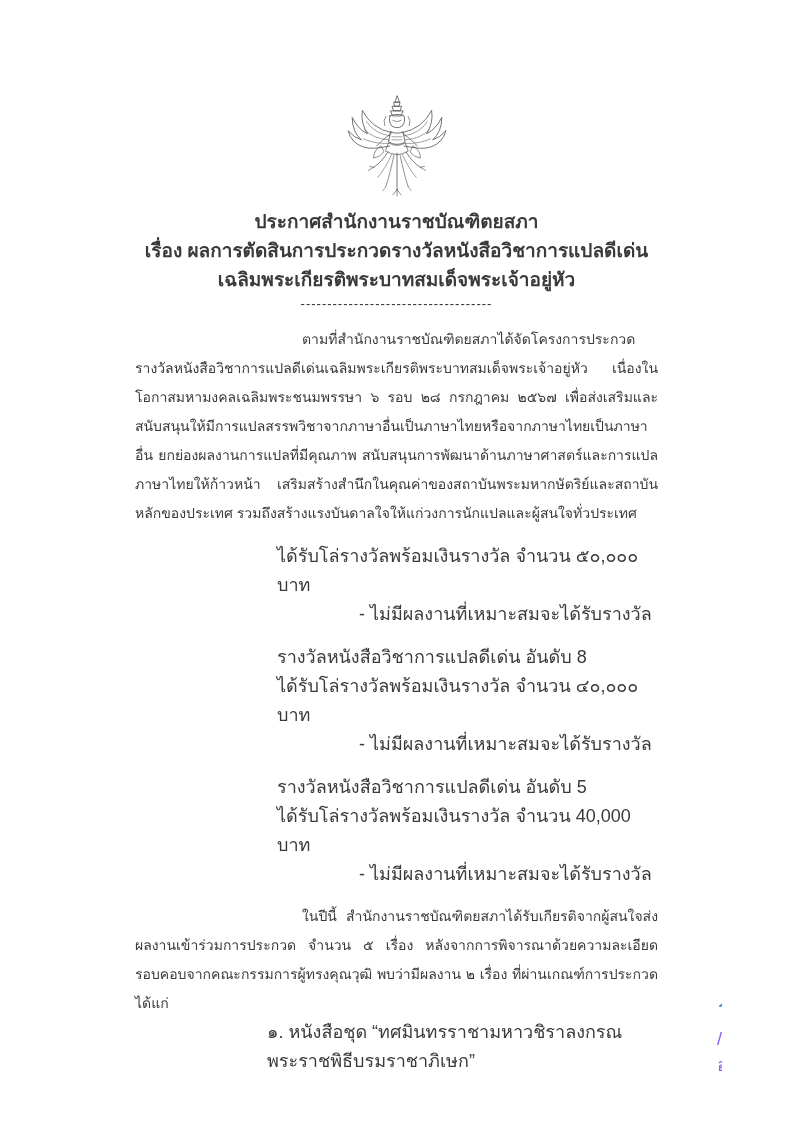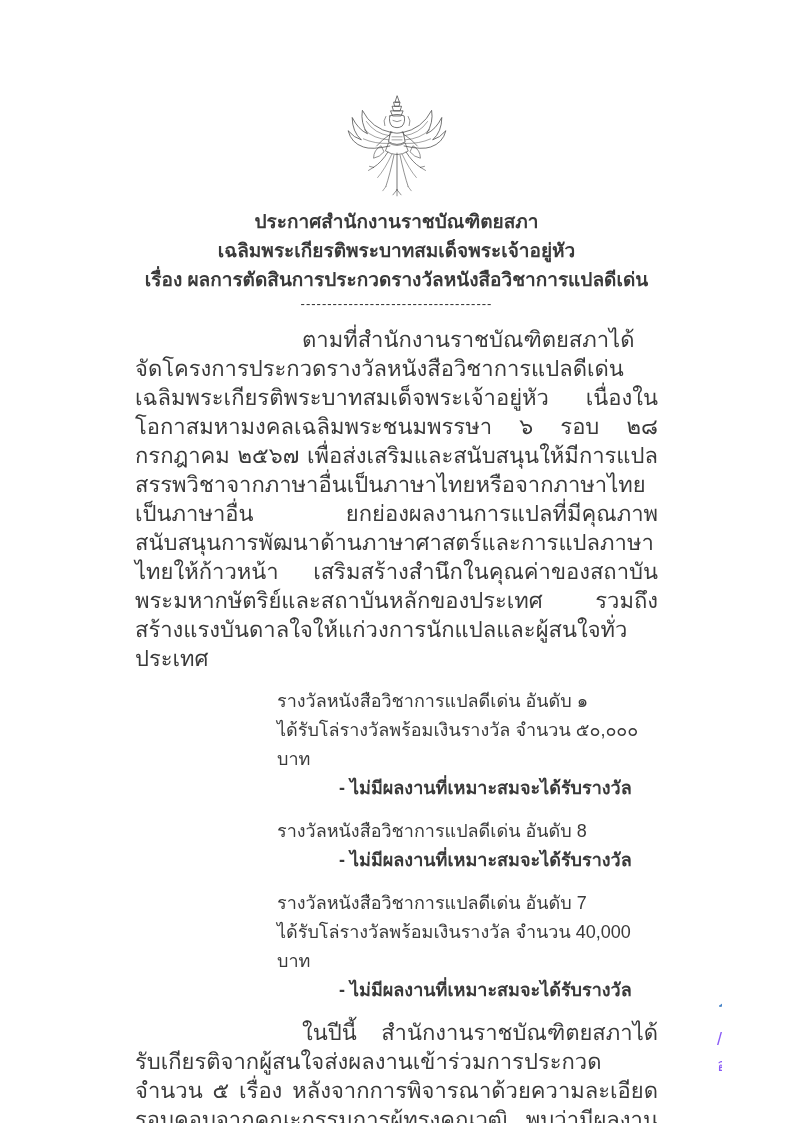--- a/index.html
+++ b/index.html
@@ -20,26 +20,26 @@
     display:flex;align-items:center;justify-content:center;
   }
   .emblem-wrap svg{width:112px;height:108px;}
   .title-block{text-align:center;line-height:29px;font-size:19px;font-weight:bold;}
   .title-line{display:block;}
   .separator{
     text-align:center;font-size:13px;font-weight:normal;color:#2b2b2b;
     letter-spacing:1px;line-height:16px;margin-top:2px;
   }
   .body-par{
-    font-size:22px;line-height:29px;margin:13px 0 0 0;
+    font-size:14px;line-height:29px;margin:13px 0 0 0;
     text-align:justify;text-indent:167px;
   }
   .award-block{margin:14px 0 0 142px;font-size:18px;line-height:29px;}
   .award-line{display:block;}
-  .award-result{display:block;font-weight:bold;margin-left:62px;}
+  .award-result{display:block;font-weight:normal;margin-left:82px;}
   .book-list{margin:0 0 0 132px;font-size:18px;line-height:29px;}
   .book-item{display:block;}
   .book-first{display:block;}
   .pen-mark{position:absolute;left:636px;top:952px;width:100px;height:66px;}
   .footer-note{
     position:absolute;left:645px;top:1026px;
     font-size:18px;line-height:26px;color:#8b5cf6;
   }
 </style>
 </head>
@@ -81,41 +81,41 @@
       <path d="M110 118 L110 190" stroke-width="1.5"></path>
       <path d="M104 122 Q96 160 88 184 M116 122 Q124 160 132 184" stroke-width="1.2"></path>
       <path d="M100 120 Q86 150 72 166 M120 120 Q134 150 148 166" stroke-width="1"></path>
       <path d="M110 190 l-8 10 M110 190 l8 10 M110 190 l0 12" stroke-width="1.2"></path>
       <path d="M88 184 l-6 8 M132 184 l6 8" stroke-width="1"></path>
     </svg>
   </div>
 
   <div class="title-block">
     <span class="title-line">ประกาศสำนักงานราชบัณฑิตยสภา</span>
+    <span class="title-line">เรื่อง ผลการตัดสินการประกวดรางวัลหนังสือวิชาการแปลดีเด่น</span>
     <span class="title-line">เฉลิมพระเกียรติพระบาทสมเด็จพระเจ้าอยู่หัว</span>
-    <span class="title-line">เรื่อง ผลการตัดสินการประกวดรางวัลหนังสือวิชาการแปลดีเด่น</span>
     <div class="separator">------------------------------------</div>
   </div>
 
   <p class="body-par">ตามที่สำนักงานราชบัณฑิตยสภาได้จัดโครงการประกวดรางวัลหนังสือวิชาการแปลดีเด่นเฉลิมพระเกียรติพระบาทสมเด็จพระเจ้าอยู่หัว เนื่องในโอกาสมหามงคลเฉลิมพระชนมพรรษา ๖ รอบ ๒๘ กรกฎาคม ๒๕๖๗ เพื่อส่งเสริมและสนับสนุนให้มีการแปลสรรพวิชาจากภาษาอื่นเป็นภาษาไทยหรือจากภาษาไทยเป็นภาษาอื่น ยกย่องผลงานการแปลที่มีคุณภาพ สนับสนุนการพัฒนาด้านภาษาศาสตร์และการแปลภาษาไทยให้ก้าวหน้า เสริมสร้างสำนึกในคุณค่าของสถาบันพระมหากษัตริย์และสถาบันหลักของประเทศ รวมถึงสร้างแรงบันดาลใจให้แก่วงการนักแปลและผู้สนใจทั่วประเทศ</p>
 
 
   <div class="award-block">
-    <span class="award-line">รางวัลหนังสือวิชาการแปลดีเด่น อันดับ ๑</span>
     <span class="award-line">ได้รับโล่รางวัลพร้อมเงินรางวัล จำนวน ๕๐,๐๐๐ บาท</span>
     <span class="award-result">- ไม่มีผลงานที่เหมาะสมจะได้รับรางวัล</span>
   </div>
 
   <div class="award-block">
     <span class="award-line">รางวัลหนังสือวิชาการแปลดีเด่น อันดับ 8</span>
+    <span class="award-line">ได้รับโล่รางวัลพร้อมเงินรางวัล จำนวน ๔๐,๐๐๐ บาท</span>
     <span class="award-result">- ไม่มีผลงานที่เหมาะสมจะได้รับรางวัล</span>
   </div>
 
   <div class="award-block">
-    <span class="award-line">รางวัลหนังสือวิชาการแปลดีเด่น อันดับ 7</span>
+    <span class="award-line">รางวัลหนังสือวิชาการแปลดีเด่น อันดับ 5</span>
     <span class="award-line">ได้รับโล่รางวัลพร้อมเงินรางวัล จำนวน 40,000 บาท</span>
     <span class="award-result">- ไม่มีผลงานที่เหมาะสมจะได้รับรางวัล</span>
   </div>
 
   <p class="body-par">ในปีนี้ สำนักงานราชบัณฑิตยสภาได้รับเกียรติจากผู้สนใจส่งผลงานเข้าร่วมการประกวด จำนวน ๕ เรื่อง หลังจากการพิจารณาด้วยความละเอียดรอบคอบจากคณะกรรมการผู้ทรงคุณวุฒิ พบว่ามีผลงาน ๒ เรื่อง ที่ผ่านเกณฑ์การประกวด ได้แก่</p>
 
   <div class="book-list">
     <div class="book-item">
       <span class="book-first"><span>๑.</span> <span>หนังสือชุด “ทศมินทรราชามหาวชิราลงกรณ พระราชพิธีบรมราชาภิเษก”</span></span>
 

